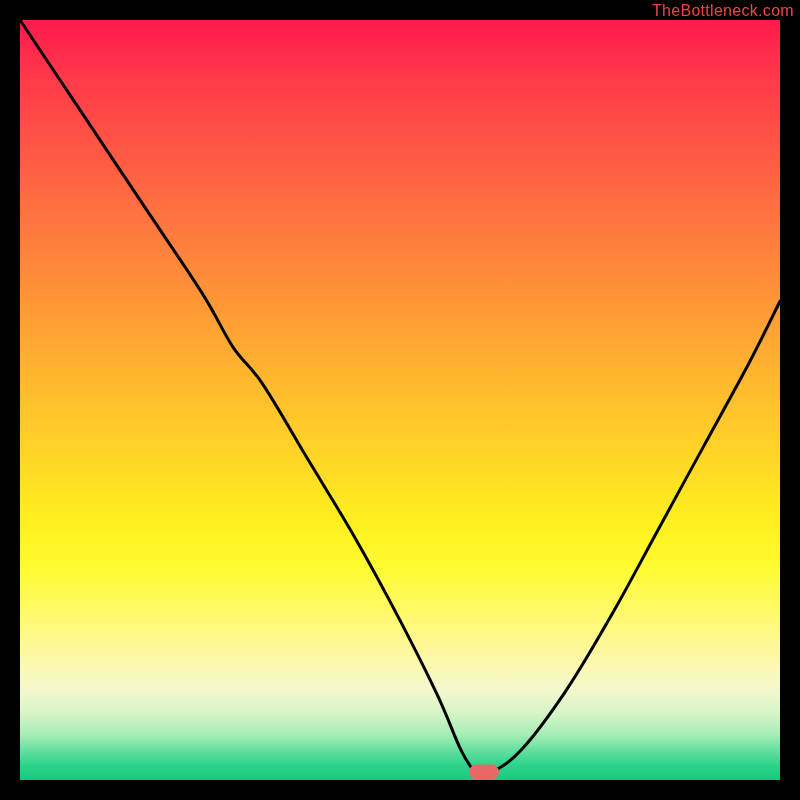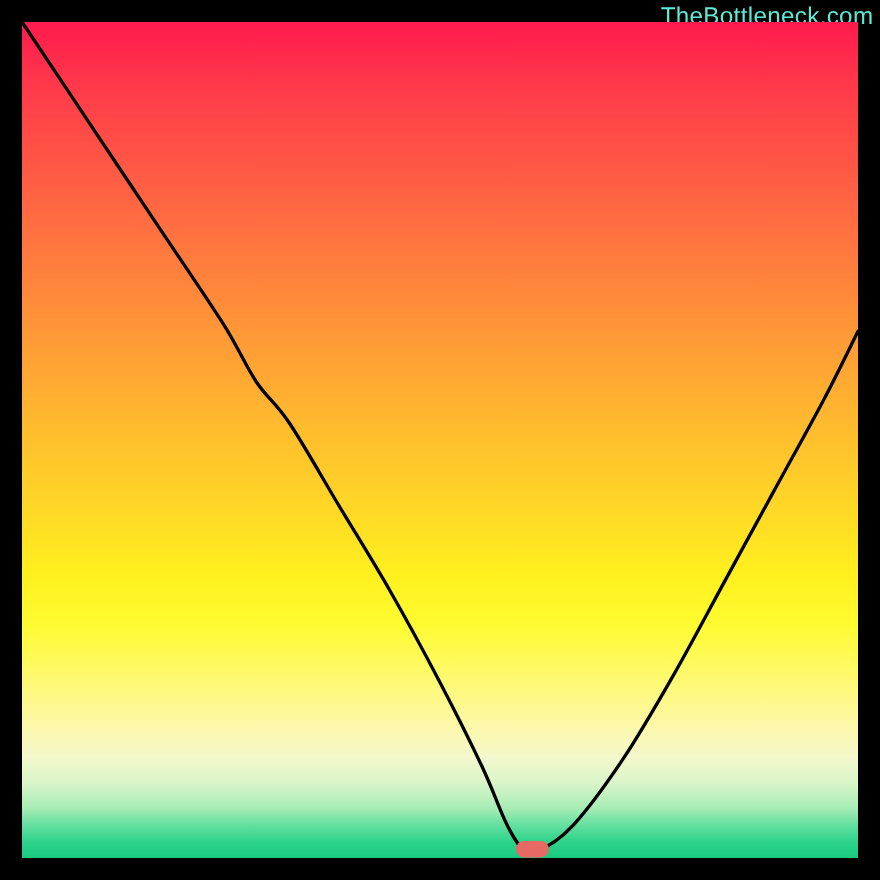--- a/index.html
+++ b/index.html
@@ -58,22 +58,22 @@
     width: 30px;
     height: 15px;
     border-radius: 8px;
     background: #e66a63;
     transform: translate(-50%, -50%);
   }
   .watermark {
     position: absolute;
     top: 2px;
     right: 6px;
-    color: #5eead4;
-    font-size: 22px;
+    color: #ef4444;
+    font-size: 16px;
     font-weight: 500;
     letter-spacing: 0.3px;
     user-select: none;
   }
 </style>
 </head>
 <body>
 
 <div class="frame">
   <div class="watermark">TheBottleneck.com</div>

